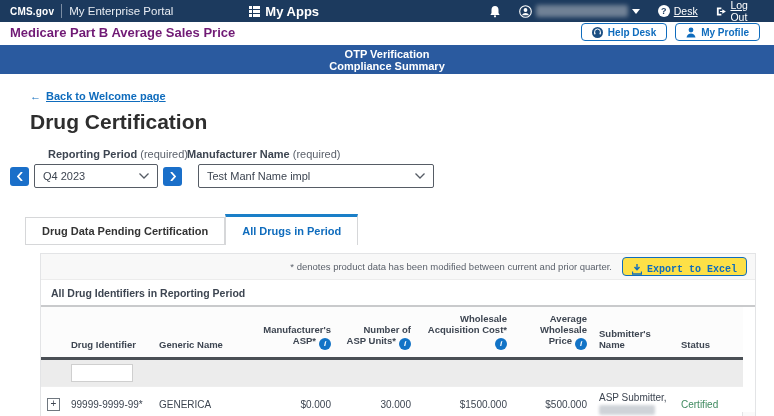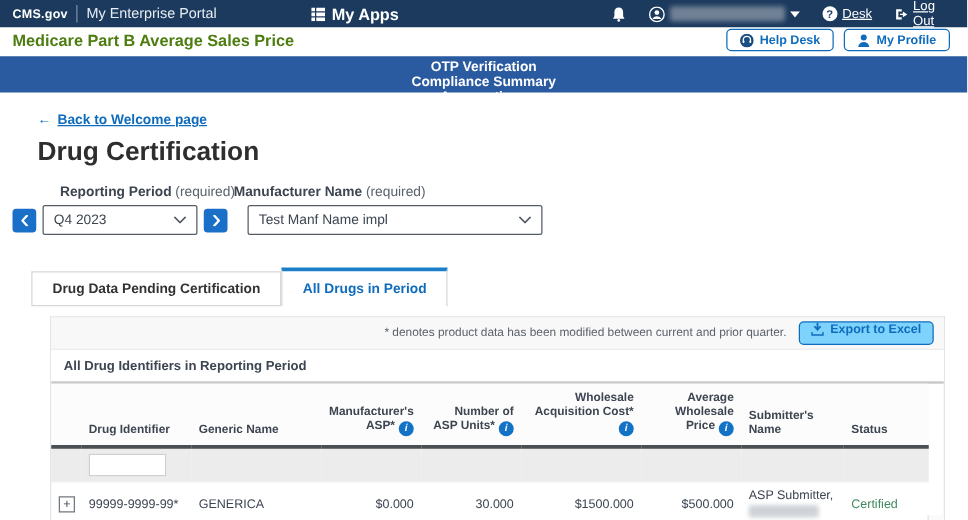--- a/index.html
+++ b/index.html
@@ -16,21 +16,21 @@
   .topbar-center { flex:1; display:flex; justify-content:flex-start; align-items:center; gap:5px; font-size:13px; font-weight:bold; cursor:pointer; }
   .topbar-right { flex:1.15; display:flex; justify-content:flex-end; align-items:center; gap:18px; font-size:10.5px; }
   .top-link { display:flex; align-items:center; gap:4px; cursor:pointer; }
   .top-link .lbl { text-decoration:underline; }
   .user-chip { display:flex; align-items:center; gap:4px; cursor:pointer; }
   .redacted-dark { display:inline-block; width:92px; height:12px; background:#8d99a8; opacity:.75; border-radius:2px; filter:blur(2px); }
   .help-circle { width:12px; height:12px; border-radius:50%; background:#fff; color:#1c3a5e; font-size:9px; font-weight:bold; display:inline-flex; align-items:center; justify-content:center; }
 
   
   .app-header { height:26px; background:#fff; border-bottom:3px solid #2a5a9f; display:flex; align-items:center; padding:0 10px 3px 10px; }
-  .app-title { color:#4d7c0f; font-size:13px; font-weight:bold; flex:1; }
+  .app-title { color:#701a75; font-size:13px; font-weight:bold; flex:1; }
   .hdr-buttons { display:flex; gap:8px; margin-right:4px; }
   .hdr-btn { display:flex; align-items:center; gap:5px; border:1.5px solid #0f6cbd; border-radius:4px; background:#fff; color:#0f6cbd; font-size:10px; font-weight:bold; height:18px; padding:0 10px; cursor:pointer; font-family:"Liberation Sans", sans-serif; }
 
   
   .mainnav { height:26px; background:#2a5a9f; display:flex; align-items:center; padding:0 4px;flex-direction:column; }
   .nav-item { color:#fff; font-size:11px; font-weight:bold; padding:0 14px; height:100%; display:flex; align-items:center; cursor:pointer; }
 
   
   .main { padding:12px 18px 0 30px; }
   .back-link { display:inline-flex; align-items:center; gap:5px; color:#0f6cbd; font-size:11px; font-weight:bold; cursor:pointer; }
@@ -53,21 +53,21 @@
   
   .tabs { display:flex; align-items:flex-end; margin:16px 0 0 -5px; height:31px; }
   .tab { font-size:11px; font-weight:bold; padding:0 16px; display:flex; align-items:center; cursor:pointer; }
   .tab.inactive { border:1px solid #d6d7d9; color:#333; background:#fff; height:28px; }
   .tab.active { border-left:1px solid #d6d7d9; border-right:1px solid #d6d7d9; border-top:3px solid #1a7fc8; color:#0f6cbd; background:#fff; height:31px; }
 
   
   .panel { margin:8px 0 0 10px; width:716px; border:1px solid #e3e4e6; border-bottom:none; position:relative; background:#fff; }
   .note-row { background:#f8f8f8; display:flex; align-items:center; justify-content:flex-end; gap:10px; padding:3px 8px; height:26px; border-bottom:1px solid #ececec; }
   .footnote { font-size:9.5px; color:#5b616b; }
-  .export-btn { display:flex; align-items:flex-start; gap:5px; border:1.5px solid #0f6cbd; border-radius:4px; background:#7dd3fc; color:#0f6cbd; font-size:10px; font-weight:bold; height:19px; padding:0 9px; cursor:pointer; font-family:Liberation Sans, sans-serif; }
+  .export-btn { display:flex; align-items:flex-end; gap:5px; border:1.5px solid #0f6cbd; border-radius:4px; background:#fde047; color:#0f6cbd; font-size:10px; font-weight:bold; height:19px; padding:0 9px; cursor:pointer; font-family:Liberation Mono, monospace; }
   .section-title { font-size:10.5px; font-weight:bold; color:#3d4551; padding:7px 10px 6px 10px; background:#fff; border-bottom:2px solid #c9cacc; }
 
   table.grid { border-collapse:collapse; table-layout:fixed; width:702px; }
   table.grid col.c-expand{width:24px} col.c-drug{width:88px} col.c-generic{width:104px}
   col.c-masp{width:80px} col.c-units{width:80px} col.c-wac{width:96px}
   col.c-awp{width:80px} col.c-subm{width:82px} col.c-status{width:68px}
   th { font-size:9.5px; font-weight:bold; color:#3d4551; vertical-align:bottom; padding:6px 6px 7px 6px; background:#fcfcfc; }
   th.num { text-align:right; }
   th.txt { text-align:left; }
   thead tr { border-bottom:3px solid #4a4f55; }

